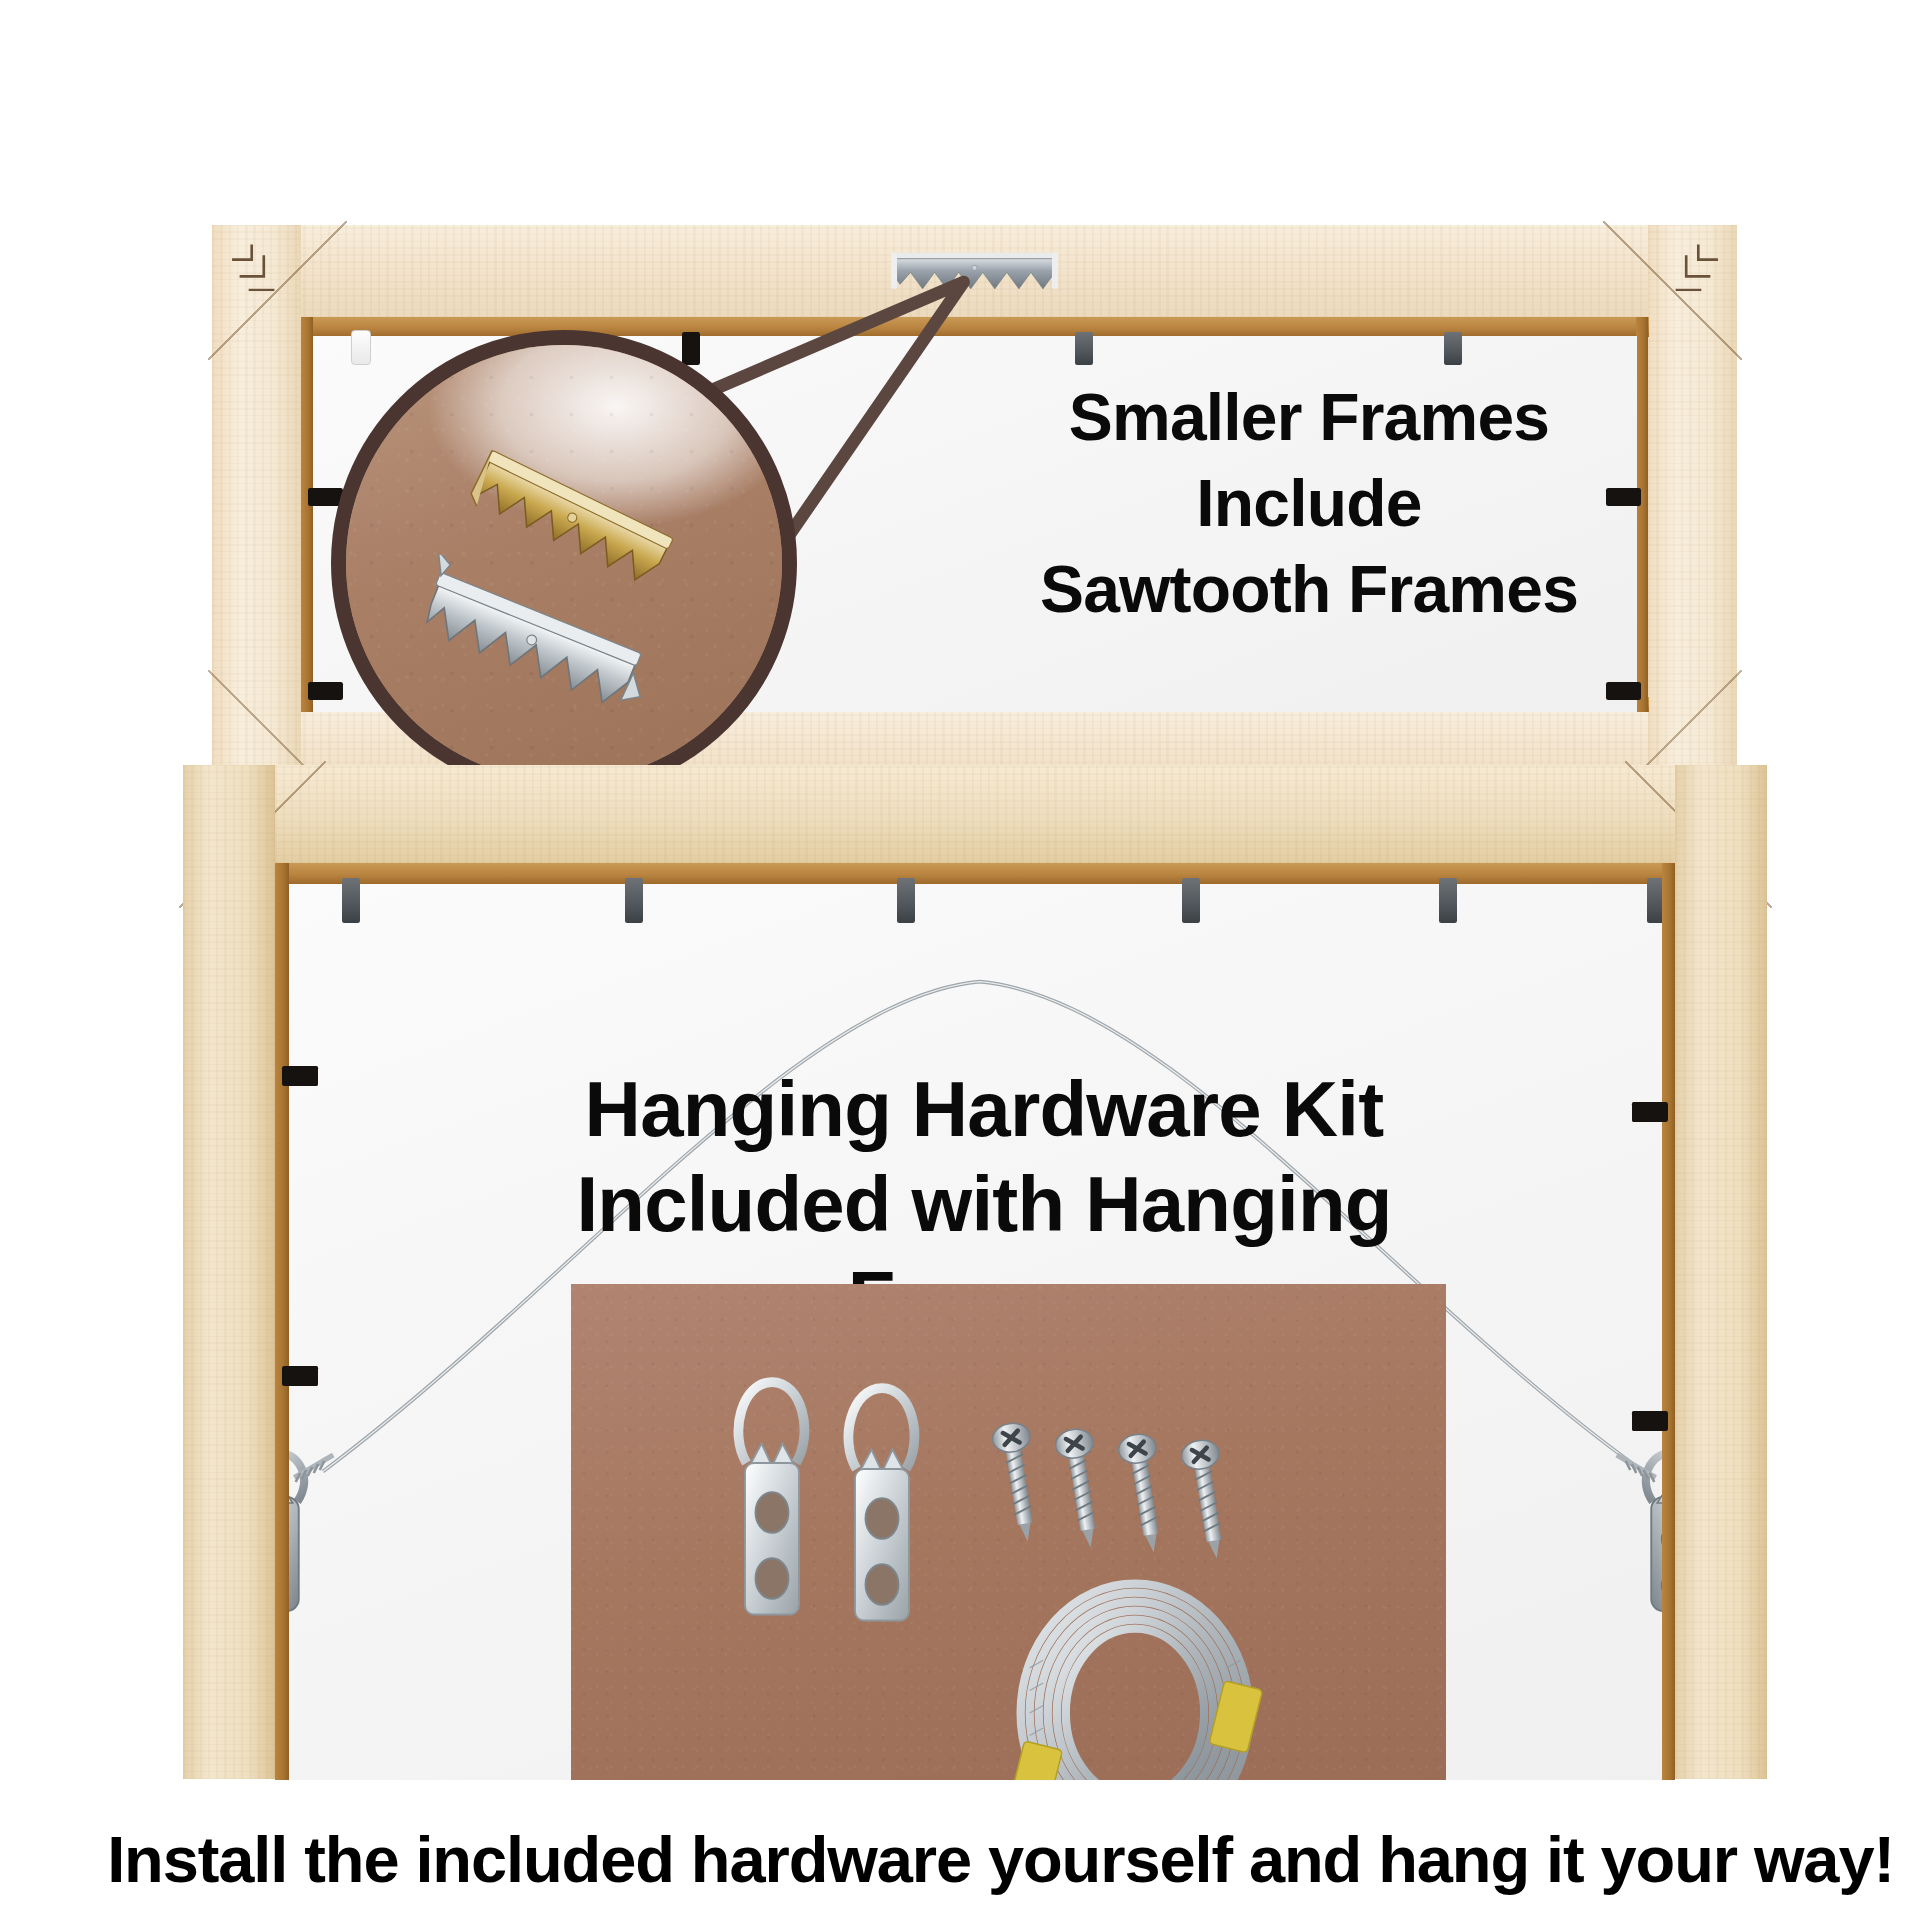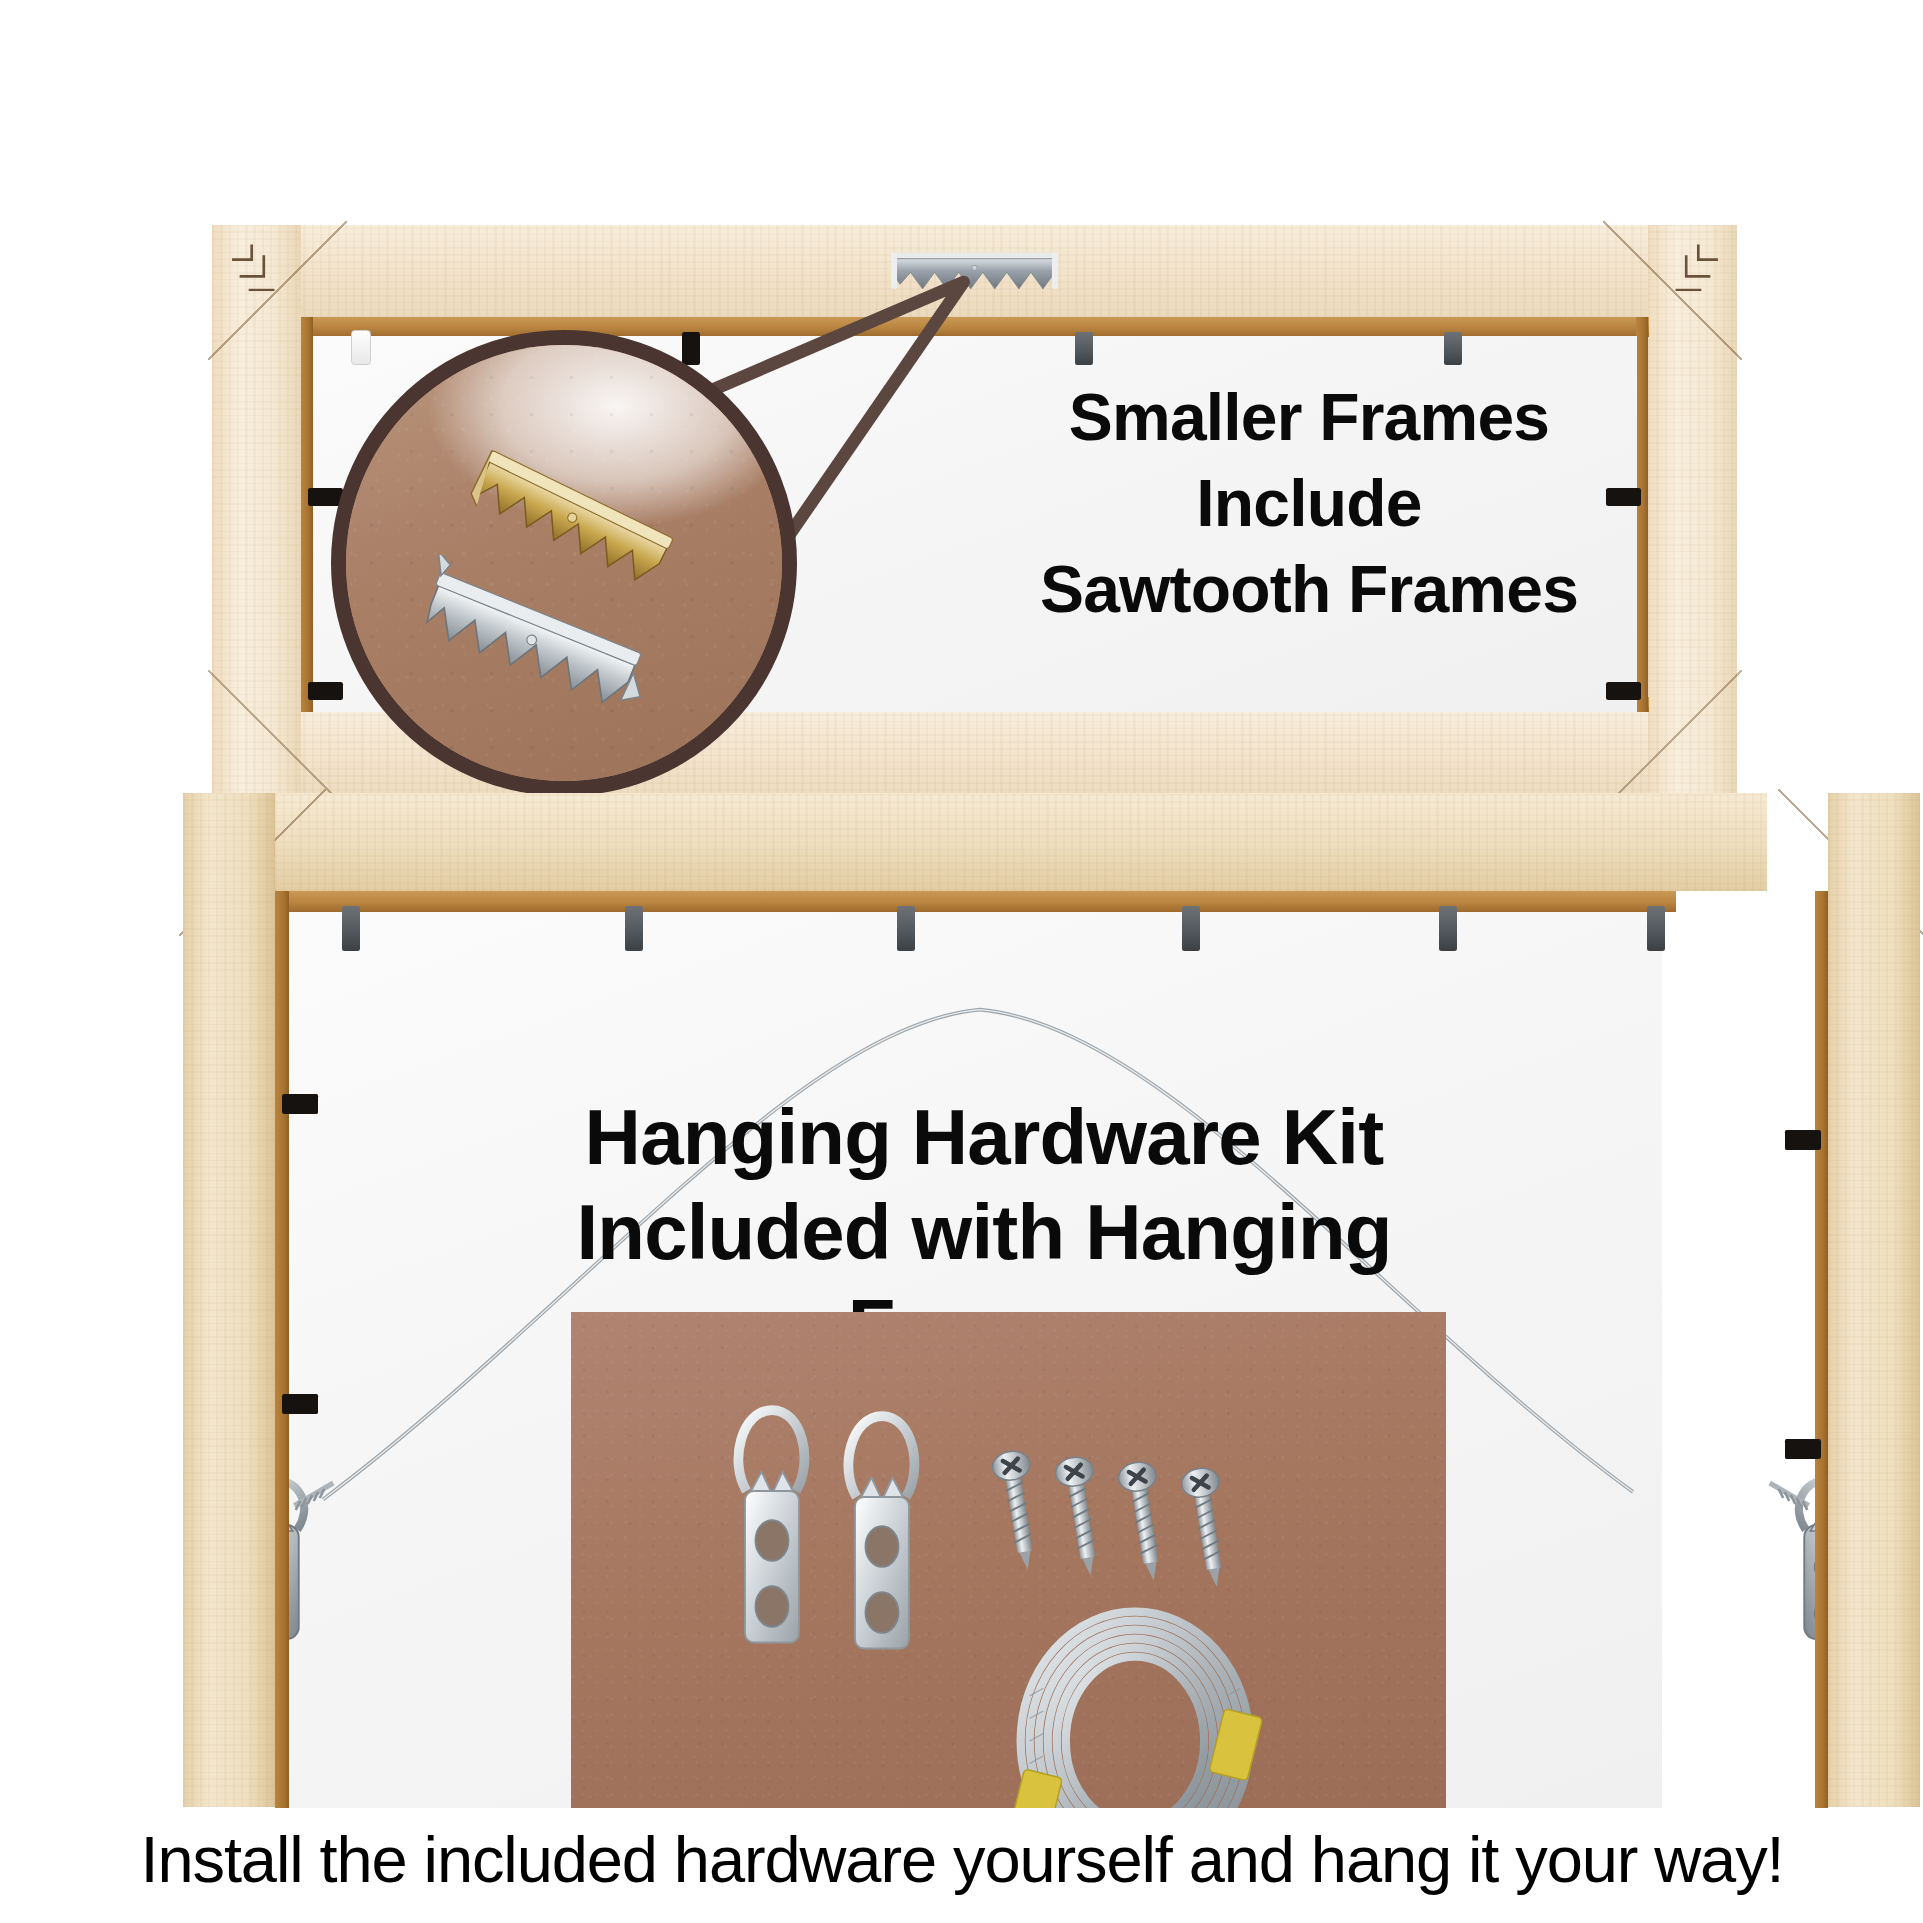--- a/index.html
+++ b/index.html
@@ -17,22 +17,22 @@
   
   .headline {
     position:absolute; left:0; right:0; top:36px;
     text-align:center;
     font-size:72px; font-weight:700; line-height:1.18;
     color:#000; letter-spacing:-1.1px;
     padding:0 68px;
   }
   .footline {
     position:absolute; left:0; right:0; bottom:28.6px;
-    text-align:center;
-    font-size:65px; font-weight:400; line-height:1.1;
+    text-align:right;
+    font-size:65px; font-weight:700; line-height:1.1;
     color:#000; letter-spacing:-1.1px;
     padding:0 30px;
   }
 
   
   .frame { position:absolute;padding-left:44px; }
   .frame .rail { position:absolute; }
   .frame .rail::after{
     content:""; position:absolute; inset:0;
     background:
@@ -220,21 +220,21 @@
       </svg>
     </div>
 
     <div class="panel-text t-small" style="left:789px; top:150px; width:616px;">
       <div>Smaller Frames</div>
       <div>Include</div>
       <div>Sawtooth Frames</div>
     </div>
   </div>
 
-  <div class="frame" style="left:183px; top:793px; width:1737px; height:1014px;">
+  <div class="frame" style="left:183px; top:765px; width:1584px; height:1014px;">
 
     <div class="rail bf-wood" style="left:0; top:0; width:1584px; height:98px;"></div>
     <div class="rail bf-wood-v" style="left:0; top:0; width:92px; height:1014px;"></div>
     <div class="rail bf-wood-v" style="right:0; top:0; width:92px; height:1014px;"></div>
 
     <div style="position:absolute;left:-4.5px;top:-4.5px;width:147px;height:147px;background:linear-gradient(135deg,transparent 49.4%,rgba(120,88,50,.5) 49.4%,rgba(120,88,50,.5) 50.4%,transparent 50.4%);"></div>
     <div style="position:absolute;right:-4.5px;top:-4.5px;width:147px;height:147px;background:linear-gradient(-135deg,transparent 49.4%,rgba(120,88,50,.5) 49.4%,rgba(120,88,50,.5) 50.4%,transparent 50.4%);"></div>
 
     <svg class="corner-joiner" style="left:15px;top:13.5px;" viewBox="0 0 86 86">
       <path d="M8 30 L34 30 L34 10" stroke="#6a523a" stroke-width="3.5" fill="none"></path>

